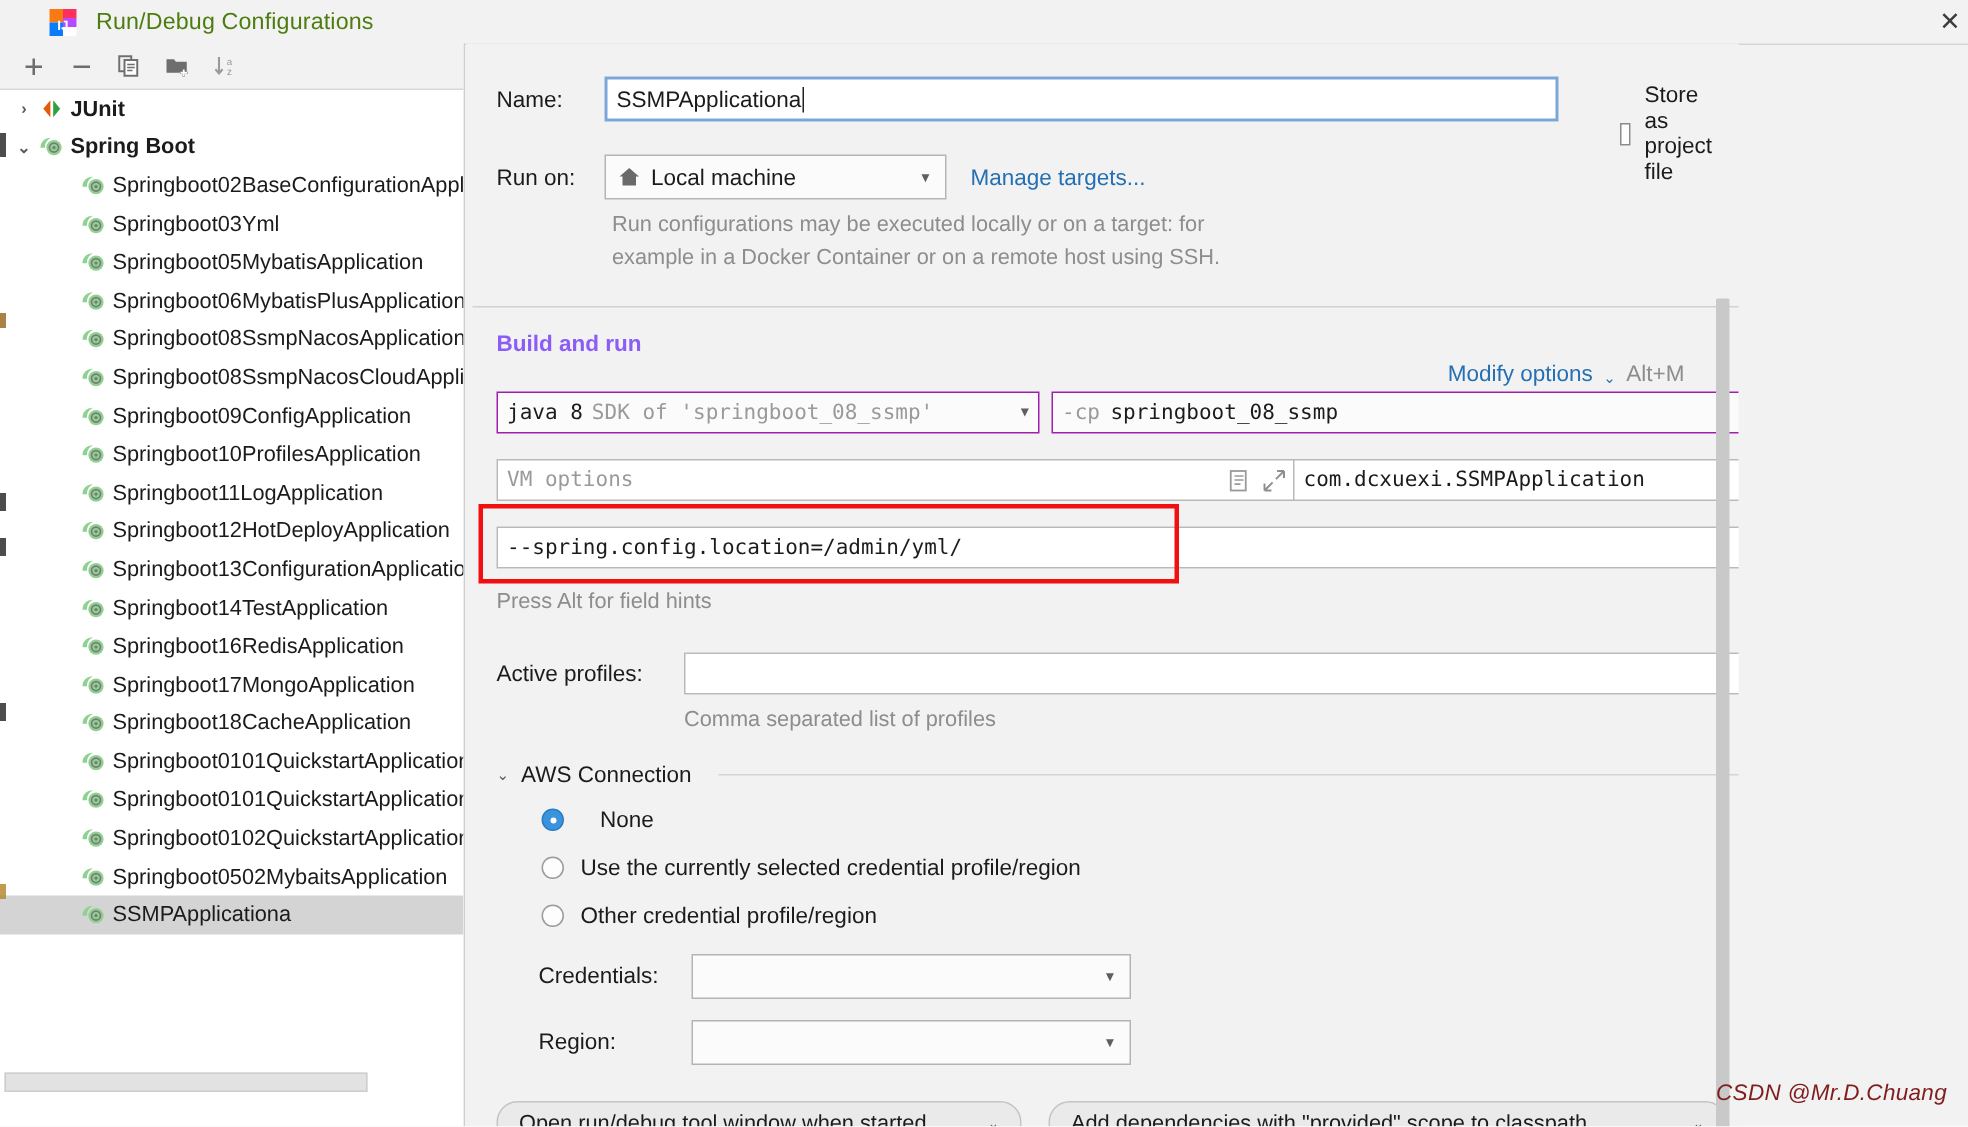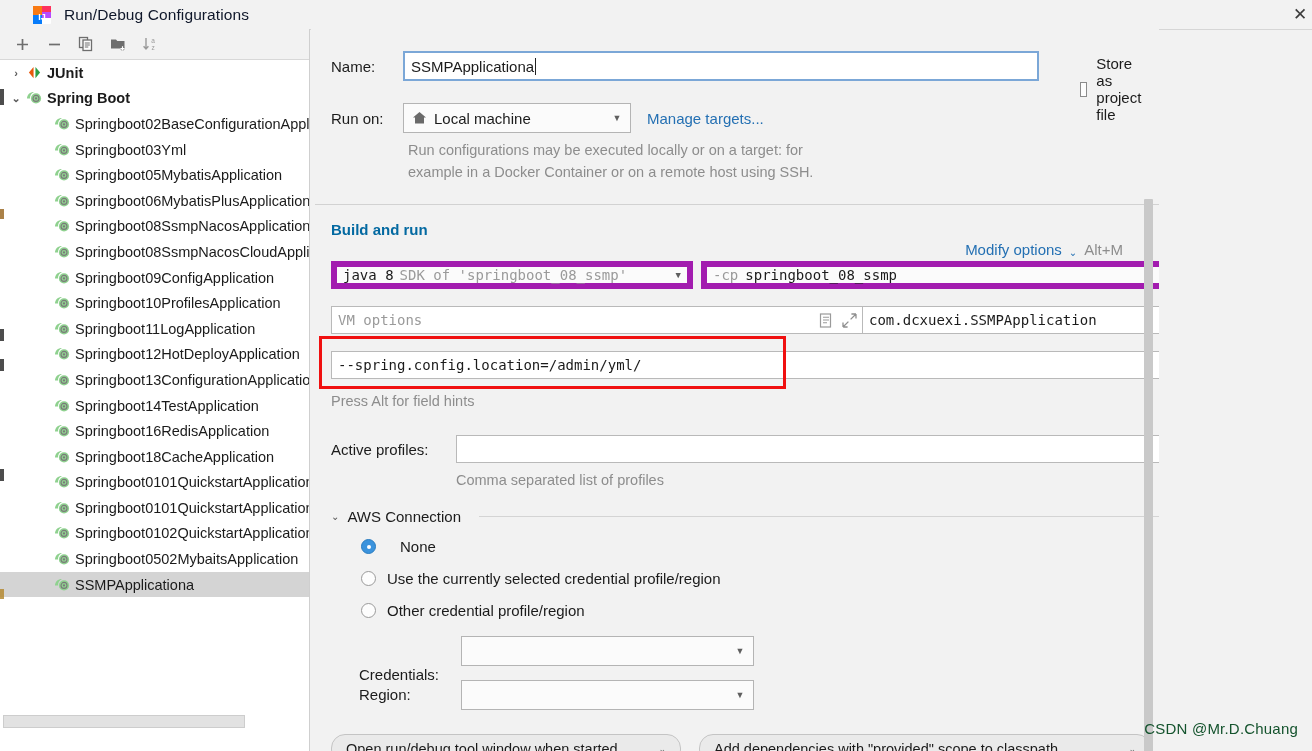--- a/index.html
+++ b/index.html
@@ -25,21 +25,21 @@
     border-bottom: 1px solid #d6d6d6;
     display: flex; align-items: center; padding-left: 16px;
   }
   .title-icon {
     width: 20px; height: 20px; margin-left: 16px;
     position: relative; flex: none;
   }
   .title-text {
     margin-left: 12px;
     font-size: 15.5px;
-    color: #0f172a;
+    color: #4d7c0f;
     letter-spacing: .1px;
   }
   .titlebar-close {
     position: absolute; right: 0; top: 0;
     width: 56px; height: 29px;
     display: flex; align-items: center; justify-content: center;
     font-size: 17px; color: #3c3c3c;
     line-height: 1;
   }
 
@@ -216,21 +216,21 @@
   }
   .hint-runon { left: 97px; top: 110px; width: 560px; }
 
   .hsep {
     position: absolute;
     height: 1px; background: #d2d2d2;
   }
 
   .section-title {
     position: absolute;
-    font-size: 15px; font-weight: bold; color: #0369a1;
+    font-size: 15px; font-weight: bold; color: #8b5cf6;
   }
   .modify-wrap {
     position: absolute; right: 36px; top: 212px;
     display: flex; align-items: flex-end; gap: 7px;
   }
   .modify-link { color: #2470b3; font-size: 15px; }
   .chev-sm { color: #2470b3; font-size: 10px; }
   .alt-m { color: #8d8d8d; font-size: 15px; }
 
   .mono {
@@ -243,21 +243,21 @@
     background: #fff;
     border: 1px solid #b9b9b9;
     box-sizing: border-box;
     height: 28px;
     display: flex; align-items: center;
     padding: 0 6px;
     color: #1b1b1b;
   }
   .field-box.combo-style {
     background: #fbfbfb;
-    border: 6px solid #a21caf;
+    border: 1px solid #a21caf;
   }
   .muted { color: #9a9a9a; }
   .icon-btn {
     width: 17px; height: 17px;
     color: #8f8f8f;
     display: flex; align-items: center; justify-content: center;
     flex: none;
   }
 
   
@@ -308,22 +308,23 @@
     display: flex; align-items: center;
     gap: 9px;
     padding: 0 14px;
     font-size: 14.5px; color: #1b1b1b;
     white-space: nowrap;
   }
   .bottom-btn .chev { color: #6a6a6a; font-size: 9px; }
 
   .watermark {
     position: absolute; right: 14px; bottom: 14px;
-    font-size: 15px; color: #14532d;
+    font-size: 15px; color: #7f1d1d;
     letter-spacing: .2px;
+    font-style: italic;
   }
 </style>
 </head>
 <body>
 
 <div id="app">
 
   <div class="titlebar">
     <span class="title-icon">
       <svg width="20" height="20" viewBox="0 0 20 20">
@@ -566,20 +567,32 @@
           <div class="tree-row">
             <span class="leaf-indent"></span>
             <span class="item-icon">
               <svg class="spring-ico" viewBox="0 0 17 16">
                 <path d="M1 8.5 c0-4 3-6.6 7-6.6 c-3 1.6-4 3.6-4 6.6 z" fill="#8fd18f"></path>
                 <circle cx="10" cy="8.4" r="5.1" fill="#8fd18f"></circle>
                 <circle cx="10" cy="8.4" r="3" fill="none" stroke="#7a7a7a" stroke-width="1.1"></circle>
                 <circle cx="10" cy="8.4" r="1.1" fill="#7a7a7a"></circle>
               </svg>
             </span>
+            <span class="item-label">Springboot17MongoApplication</span>
+          </div>
+          <div class="tree-row">
+            <span class="leaf-indent"></span>
+            <span class="item-icon">
+              <svg class="spring-ico" viewBox="0 0 17 16">
+                <path d="M1 8.5 c0-4 3-6.6 7-6.6 c-3 1.6-4 3.6-4 6.6 z" fill="#8fd18f"></path>
+                <circle cx="10" cy="8.4" r="5.1" fill="#8fd18f"></circle>
+                <circle cx="10" cy="8.4" r="3" fill="none" stroke="#7a7a7a" stroke-width="1.1"></circle>
+                <circle cx="10" cy="8.4" r="1.1" fill="#7a7a7a"></circle>
+              </svg>
+            </span>
             <span class="item-label">Springboot18CacheApplication</span>
           </div>
           <div class="tree-row">
             <span class="leaf-indent"></span>
             <span class="item-icon">
               <svg class="spring-ico" viewBox="0 0 17 16">
                 <path d="M1 8.5 c0-4 3-6.6 7-6.6 c-3 1.6-4 3.6-4 6.6 z" fill="#8fd18f"></path>
                 <circle cx="10" cy="8.4" r="5.1" fill="#8fd18f"></circle>
                 <circle cx="10" cy="8.4" r="3" fill="none" stroke="#7a7a7a" stroke-width="1.1"></circle>
                 <circle cx="10" cy="8.4" r="1.1" fill="#7a7a7a"></circle>
@@ -773,21 +786,21 @@
     </div>
     <div class="radio-row" style="left:50px; top:541px;">
       <span class="radio"></span>
       <span>Use the currently selected credential profile/region</span>
     </div>
     <div class="radio-row" style="left:50px; top:573px;">
       <span class="radio"></span>
       <span>Other credential profile/region</span>
     </div>
 
-    <div class="lbl" style="position:absolute; left:48px; top:613px;margin-top:24px;">Credentials:</div>
+    <div class="lbl" style="position:absolute; left:48px; top:613px;">Credentials:</div>
     <div class="combo" style="position:absolute; left:150px; top:607px; width:293px;">
       <span></span>
       <span class="arrow">▼</span>
     </div>
 
     <div class="lbl" style="position:absolute; left:48px; top:657px;">Region:</div>
     <div class="combo" style="position:absolute; left:150px; top:651px; width:293px;">
       <span></span>
       <span class="arrow">▼</span>
     </div>

